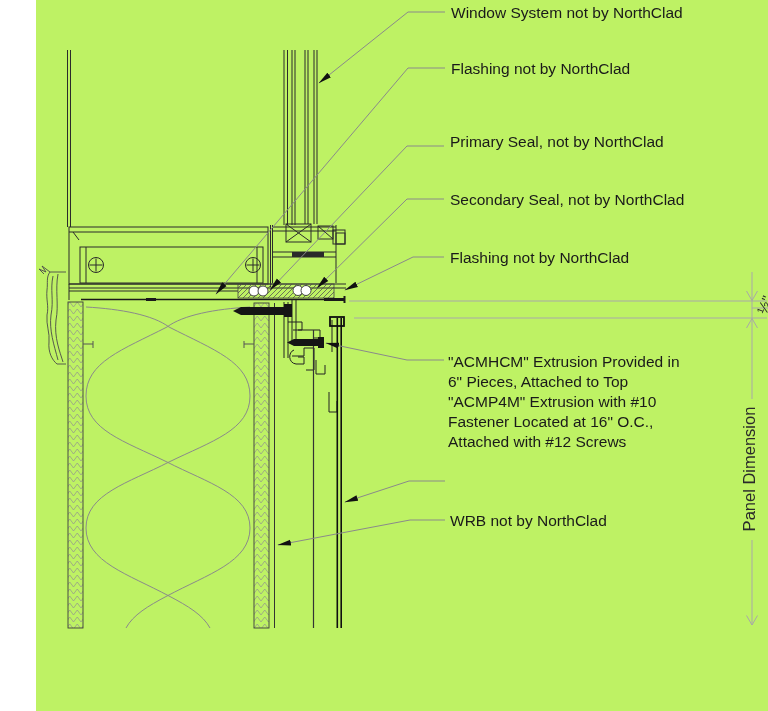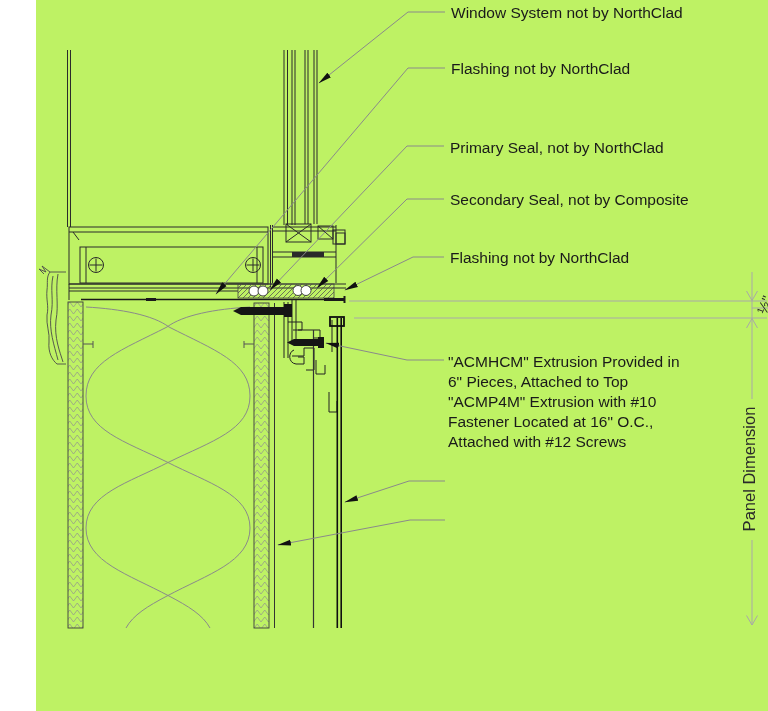--- a/index.html
+++ b/index.html
@@ -213,31 +213,32 @@
         <line x1="409" y1="520" x2="374" y2="520"></line>
         <line x1="374" y1="520" x2="242" y2="545" marker-end="url(#ah)"></line>
       </g>
     </g>
   </svg>
 
   <div class="callout" style="left:415px;top:3px">Window System not by NorthClad</div>
 
   <div class="callout" style="left:415px;top:59px">Flashing not by NorthClad</div>
 
-  <div class="callout" style="left:414px;top:138px">Primary Seal, not by NorthClad</div>
-
-  <div class="callout" style="left:414px;top:190px">Secondary Seal, not by Composite</div>
+  <div class="callout" style="left:414px;top:132px">Primary Seal, not by NorthClad</div>
+
+  <div class="callout" style="left:414px;top:190px">Secondary Seal, not by NorthClad</div>
 
   <div class="callout" style="left:414px;top:248px">Flashing not by NorthClad</div>
 
   <div class="callout multiline" style="left:412px;top:352px">"ACMHCM" Extrusion Provided in
 6" Pieces, Attached to Top
 "ACMP4M" Extrusion with #10
 Fastener Located at 16" O.C.,
 Attached with #12 Screws</div>
 
 
+  <div class="callout" style="left:414px;top:511px">WRB not by NorthClad</div>
 
   <div class="dim-text rot68" style="left:711px;top:296px;width:36px;height:18px">½"</div>
 
   <div class="dim-text rot90" style="left:634px;top:459px;width:160px;height:20px">Panel Dimension</div>
 
 </div>
 
 </body></html>

